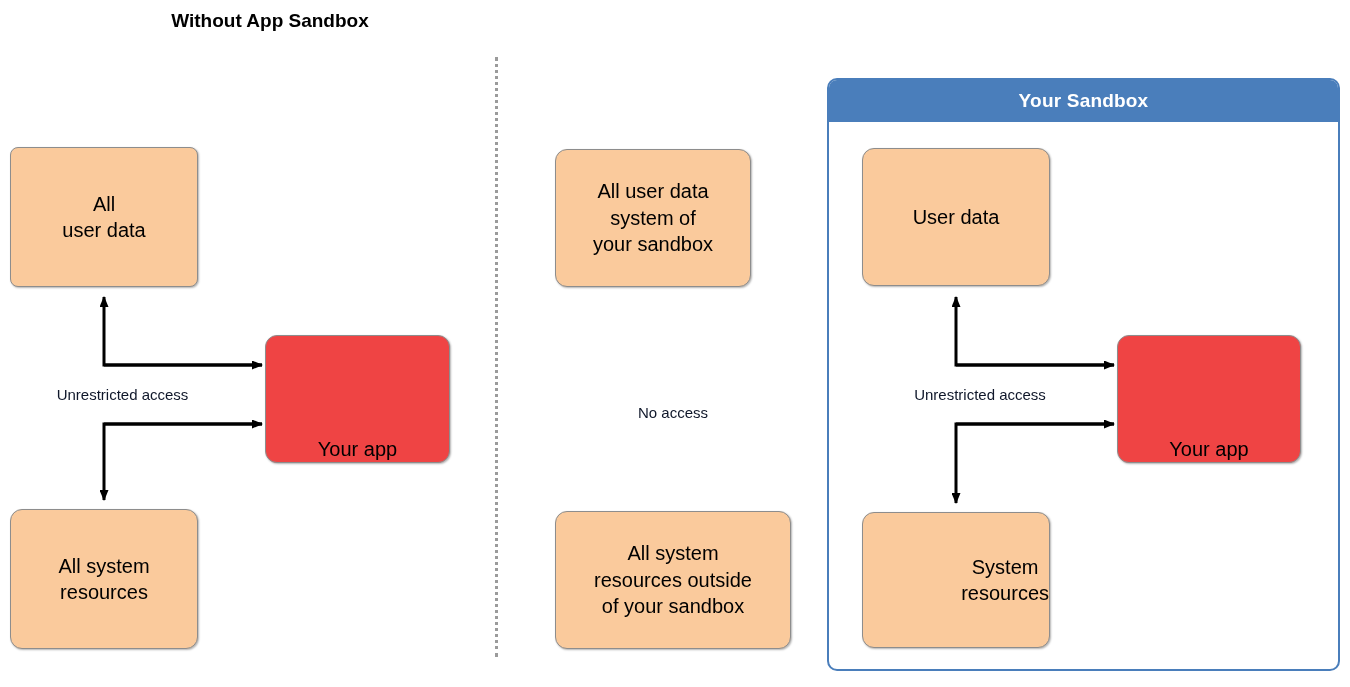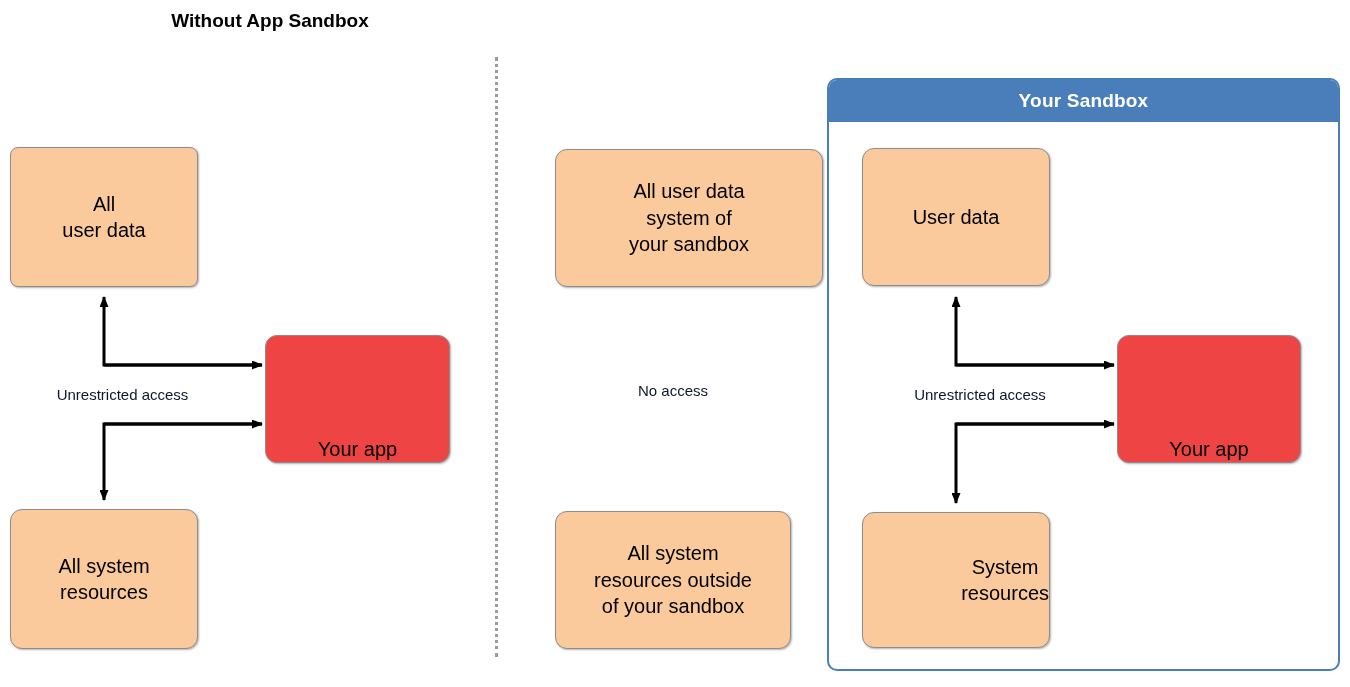--- a/index.html
+++ b/index.html
@@ -110,29 +110,29 @@
   <div class="node app" style="left:265px; top:335px; width:185px; height:128px;">
     <span>Your app</span>
   </div>
 
   <div class="node data" style="left:10px; top:509px; width:188px; height:140px;">
     <span><span>All system</span><br><span>resources</span></span>
   </div>
 
   <div class="edge-label" style="left:0px; top:386px; width:245px;">Unrestricted access</div>
 
-  <div class="node data" style="left:555px; top:149px; width:268px; height:138px;">
+  <div class="node data" style="left:555px; top:149px; width:196px; height:138px;">
     <span><span>All user data</span><br><span>system of</span><br><span>your sandbox</span></span>
   </div>
 
   <div class="node data" style="left:555px; top:511px; width:236px; height:138px;">
     <span><span>All system</span><br><span>resources outside</span><br><span>of your sandbox</span></span>
   </div>
 
-  <div class="edge-label" style="left:555px; top:382px; width:236px;">No access</div>
+  <div class="edge-label" style="left:555px; top:404px; width:236px;">No access</div>
 
   <div class="sandbox" style="left:827px; top:78px; width:513px; height:593px;">
     <div class="sandbox-header">
       <span>Your Sandbox</span>
     </div>
   </div>
 
   <div class="node data" style="left:862px; top:148px; width:188px; height:138px;">
     <span>User data</span>
   </div>

